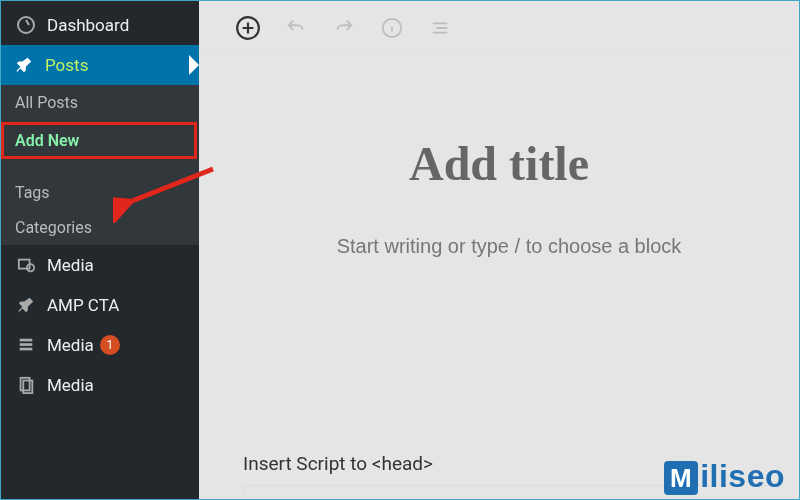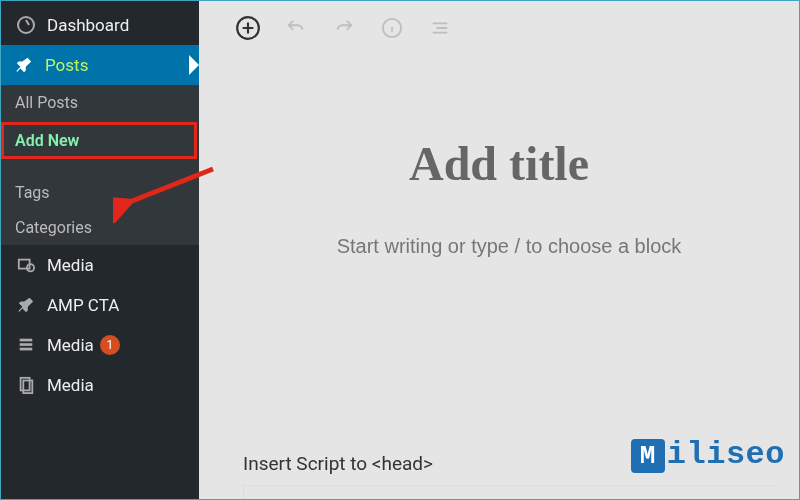--- a/index.html
+++ b/index.html
@@ -25,21 +25,21 @@
     
     .editor { flex: 1; text-align: center; padding-top: 80px; }
     .title-ph { font-family: Georgia, "Times New Roman", serif; font-size: 48px; color: #666; font-weight: 600; }
     .body-ph { font-family: Liberation Sans, sans-serif; font-size: 20px; color: #777; margin-top: 44px; margin-left: 20px; }
     
     .meta-section { padding: 0 20px 0 44px; }
     .meta-label { font-size: 19px; color: #333; margin-bottom: 10px; }
     .meta-box { border-top: 1px solid #ddd; border-left: 1px solid #ddd; height: 14px; }
     
     .arrow { position: absolute; left: 112px; top: 162px; pointer-events: none; }
-    .watermark { position: absolute; right: 14px; bottom: 26px; font-family: Liberation Mono, monospace; font-size: 32px; font-weight: 700; color: #1f6fb2; letter-spacing: 0.5px; }
+    .watermark { position: absolute; right: 14px; bottom: 4px; font-family: Liberation Sans, sans-serif; font-size: 32px; font-weight: 700; color: #1f6fb2; letter-spacing: 0.5px; }
     .watermark .m { display: inline-flex; align-items: center; justify-content: center; width: 34px; height: 34px; background: #1f6fb2; color: #fff; border-radius: 4px; font-size: 26px; margin-right: 2px; }
   </style>
 </head>
 <body>
 
 <div class="container">
   <div class="sidebar">
 
     <div class="sb-item">
       <span class="icon">

